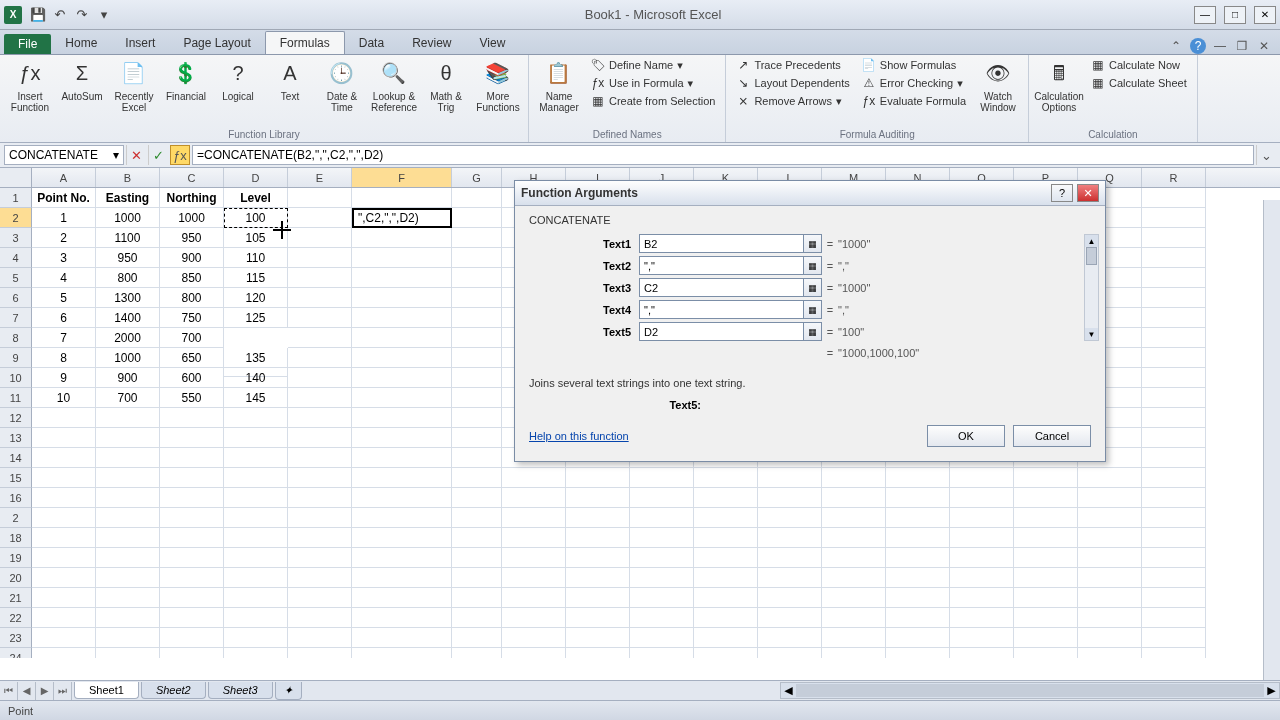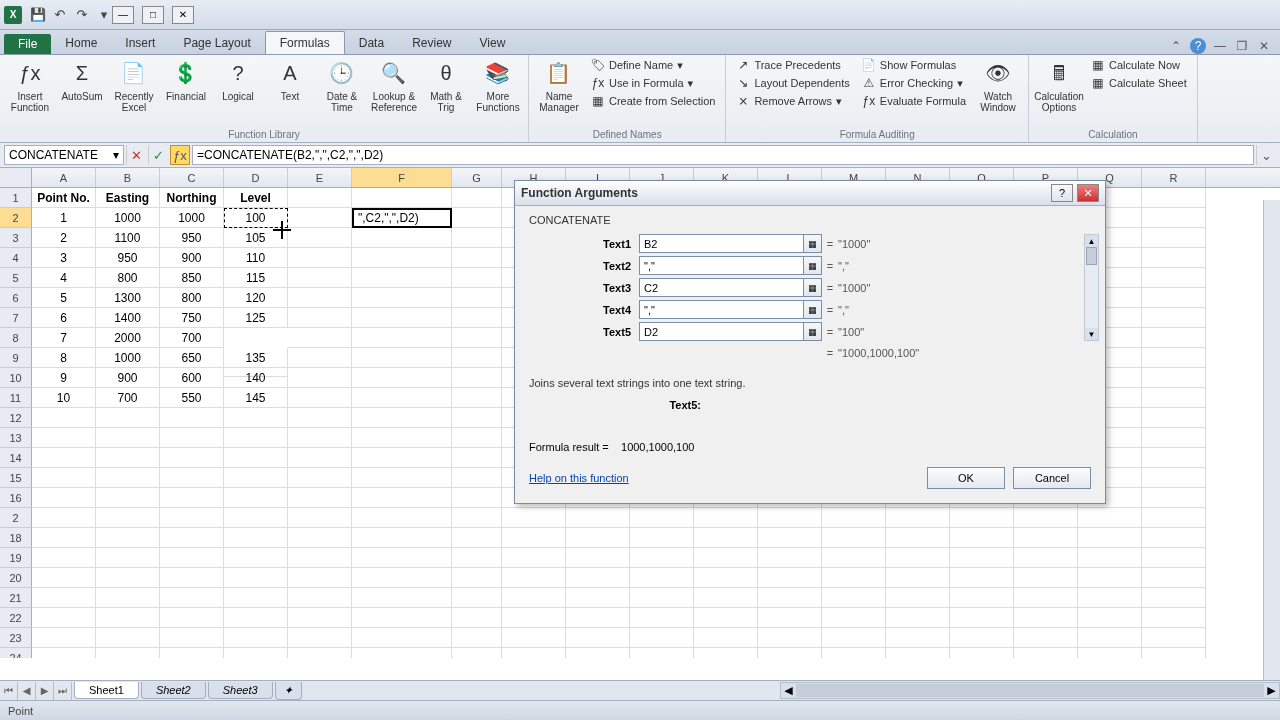--- a/index.html
+++ b/index.html
@@ -111,20 +111,21 @@
 <body>
 
 <div class="title-bar">
   <div class="app-icon">X</div>
   <div class="qat">
     <div class="qat-item">💾</div>
     <div class="qat-item">↶</div>
     <div class="qat-item">↷</div>
     <div class="qat-item">▾</div>
   </div>
+  <div class="title-text">Book1 - Microsoft Excel</div>
   <div class="win-controls">
     <div class="win-btn">—</div>
     <div class="win-btn">□</div>
     <div class="win-btn">✕</div>
   </div>
 </div>
 
 <div class="ribbon-tabs">
   <div class="ribbon-tab file">File</div>
   <div class="ribbon-tab">Home</div>
@@ -867,25 +868,20 @@
     </div>
     <div class="arg-row" style="margin-top:6px;">
       <div style="width:293px;"></div>
       <div class="arg-eq">=</div>
       <div class="arg-val">"1000,1000,100"</div>
     </div>
     <div class="dialog-desc">Joins several text strings into one text string.</div>
     <div class="dialog-argdesc">
       <div class="lbl">Text5:</div>
     </div>
-    <div class="dialog-result">
-      <span>Formula result =</span>
-      &nbsp;&nbsp;
-      <span>1000,1000,100</span>
-    </div>
     <div class="dialog-footer">
       <span class="dialog-help">Help on this function</span>
       <div class="dialog-btns">
         <button class="dbtn">OK</button>
         <button class="dbtn">Cancel</button>
       </div>
     </div>
   </div>
 </div>
 

